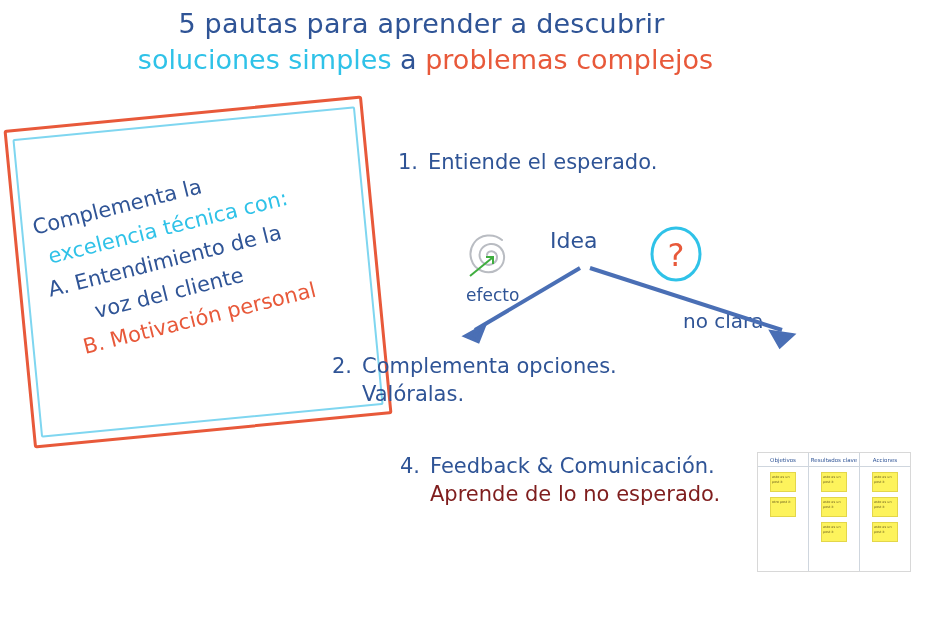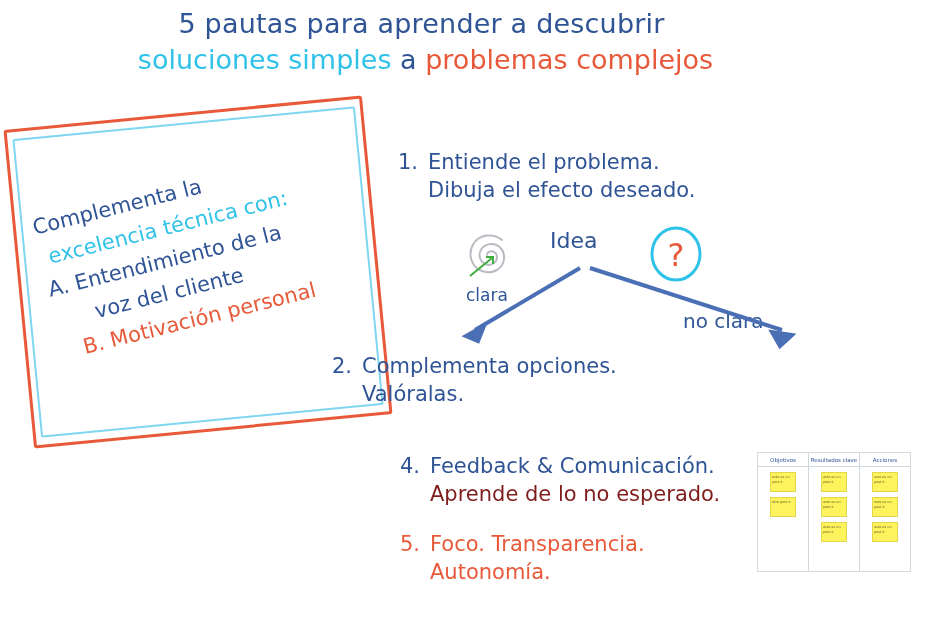--- a/index.html
+++ b/index.html
@@ -224,35 +224,34 @@
       <div class="nt-line nt-l1 nt-dark">Complementa la</div>
       <div class="nt-line nt-l2 nt-cyan">excelencia técnica con:</div>
       <div class="nt-line nt-l1 nt-dark">A.  Entendimiento de la</div>
       <div class="nt-line nt-l4 nt-dark">voz del cliente</div>
       <div class="nt-line nt-l3 nt-orange">B.  Motivación personal</div>
     </div>
   </div>
 
   <div class="step" id="step1">
     <span class="num">1.</span><span class="body">
-      <span>Entiende el problema.</span><br>
-      <span>Dibuja el efecto deseado.</span>
+      <span>Entiende el esperado.</span><br>
     </span>
   </div>
 
   <div class="idea-label">Idea</div>
 
   <div class="spiral-icon">
     <svg width="62" height="62" viewBox="0 0 62 62">
       <path d="M44 16 C36 9, 22 10, 16 19 C9 29, 13 43, 24 47 C34 51, 45 45, 46 35 C47 26, 40 19, 32 20 C25 21, 20 27, 22 34 C24 40, 31 43, 36 39 C40 36, 40 30, 36 28 C33 26, 29 28, 29 31" fill="none" stroke="#b9bcc2" stroke-width="2" stroke-linecap="round"></path>
       <path d="M12 52 L34 34" fill="none" stroke="#3fae3f" stroke-width="2"></path>
       <path d="M28 33 L35 33 L35 40" fill="none" stroke="#3fae3f" stroke-width="2"></path>
     </svg>
   </div>
-  <div class="clara-label">clara</div>
+  <div class="clara-label">efecto</div>
 
   <div class="qmark-icon">
     <svg width="56" height="62" viewBox="0 0 56 62">
       <ellipse cx="28" cy="30" rx="24" ry="26" fill="none" stroke="#2fc2e8" stroke-width="3"></ellipse>
       <text x="28" y="42" text-anchor="middle" font-family="DejaVu Sans, sans-serif" font-size="32" fill="#e8593a">?</text>
     </svg>
   </div>
   <div class="noclara-label">no clara</div>
 
   <svg class="arrows-svg">
@@ -272,26 +271,20 @@
   </div>
 
 
   <div class="step" id="step4">
     <span class="num">4.</span><span class="body">
       <span>Feedback &amp; Comunicación.</span><br>
       <span class="faded">Aprende de lo no esperado.</span>
     </span>
   </div>
 
-  <div class="step step-orange" id="step5">
-    <span class="num">5.</span><span class="body">
-      <span>Foco. Transparencia.</span><br>
-      <span>Autonomía.</span>
-    </span>
-  </div>
 
   <div class="okr-board">
     <div class="okr-cols">
       <div class="okr-col">
         <div class="okr-head">Objetivos</div>
         <div class="sticky">esto es un post it</div>
         <div class="sticky">otro post it</div>
       </div>
       <div class="okr-col">
         <div class="okr-head">Resultados clave</div>

